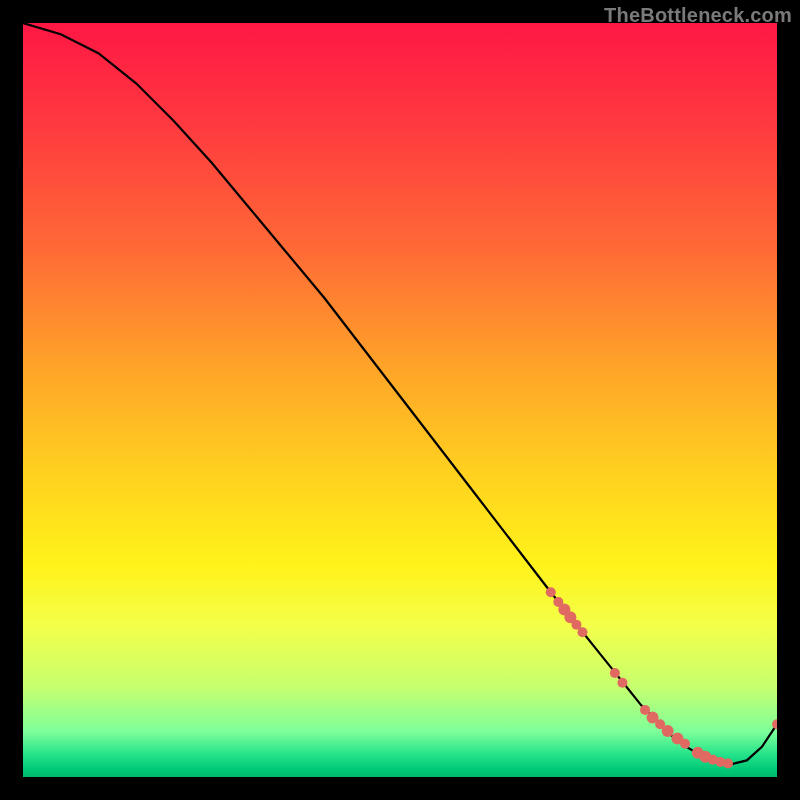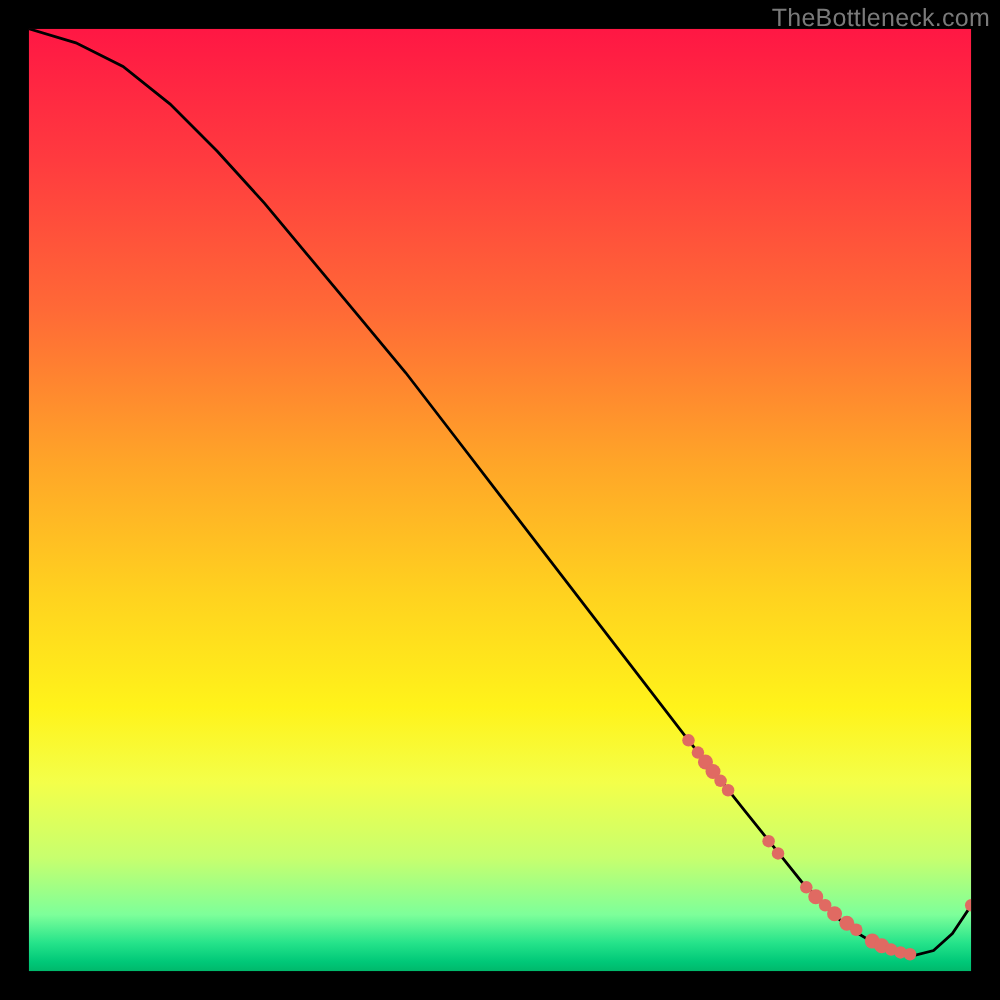--- a/index.html
+++ b/index.html
@@ -42,21 +42,21 @@
       #00c878 99%,
       #00b86b 100%
     );
   }
   .watermark {
     position: absolute;
     top: 4px;
     right: 8px;
     color: #7a7a7a;
     font-size: 20px;
-    font-weight: 400;
+    font-weight: 700;
     letter-spacing: 0.2px;
     user-select: none;
   }
   svg.curve {
     position: absolute;
     inset: 0;
   }
 </style>
 </head>
 <body>

